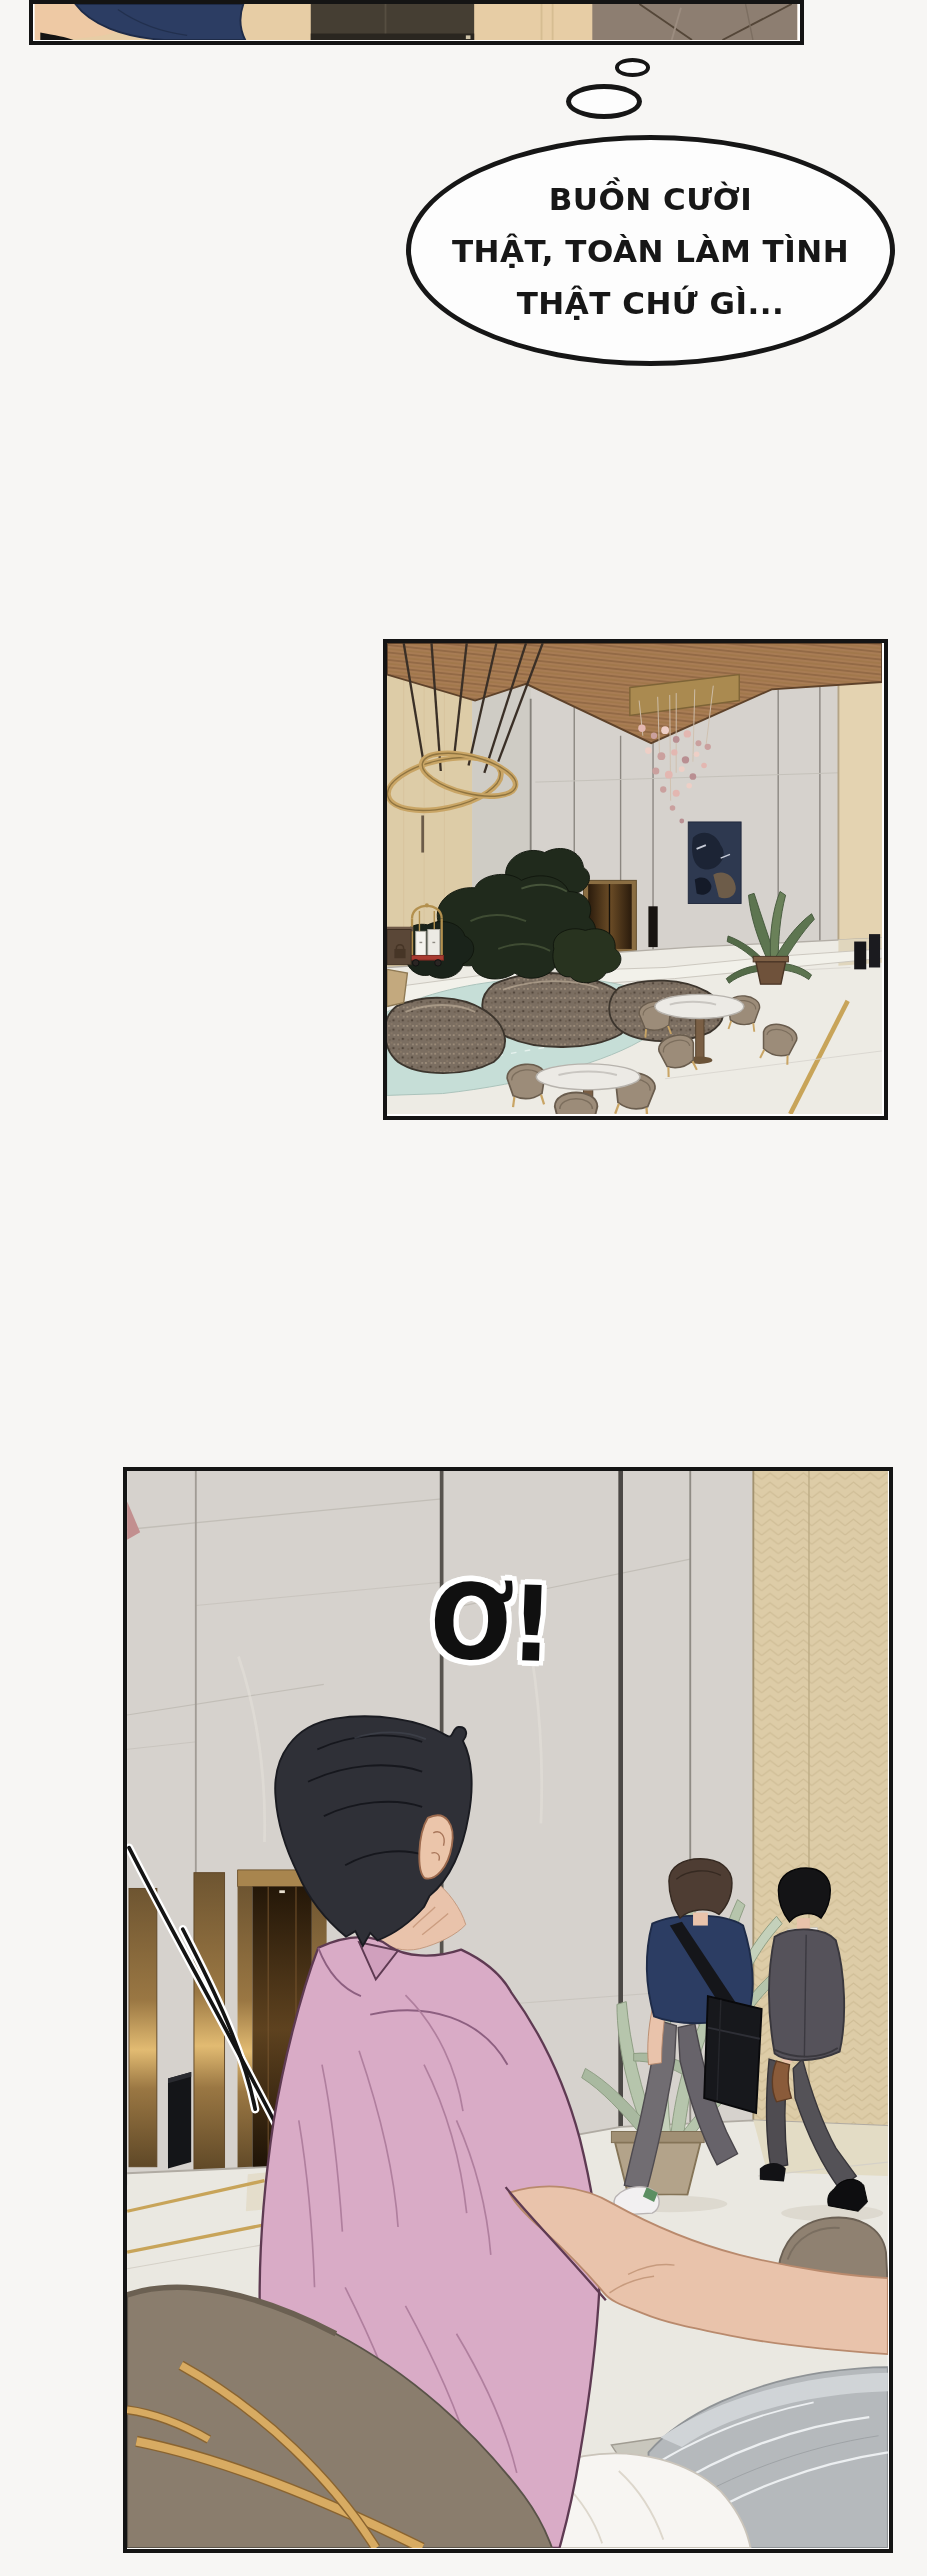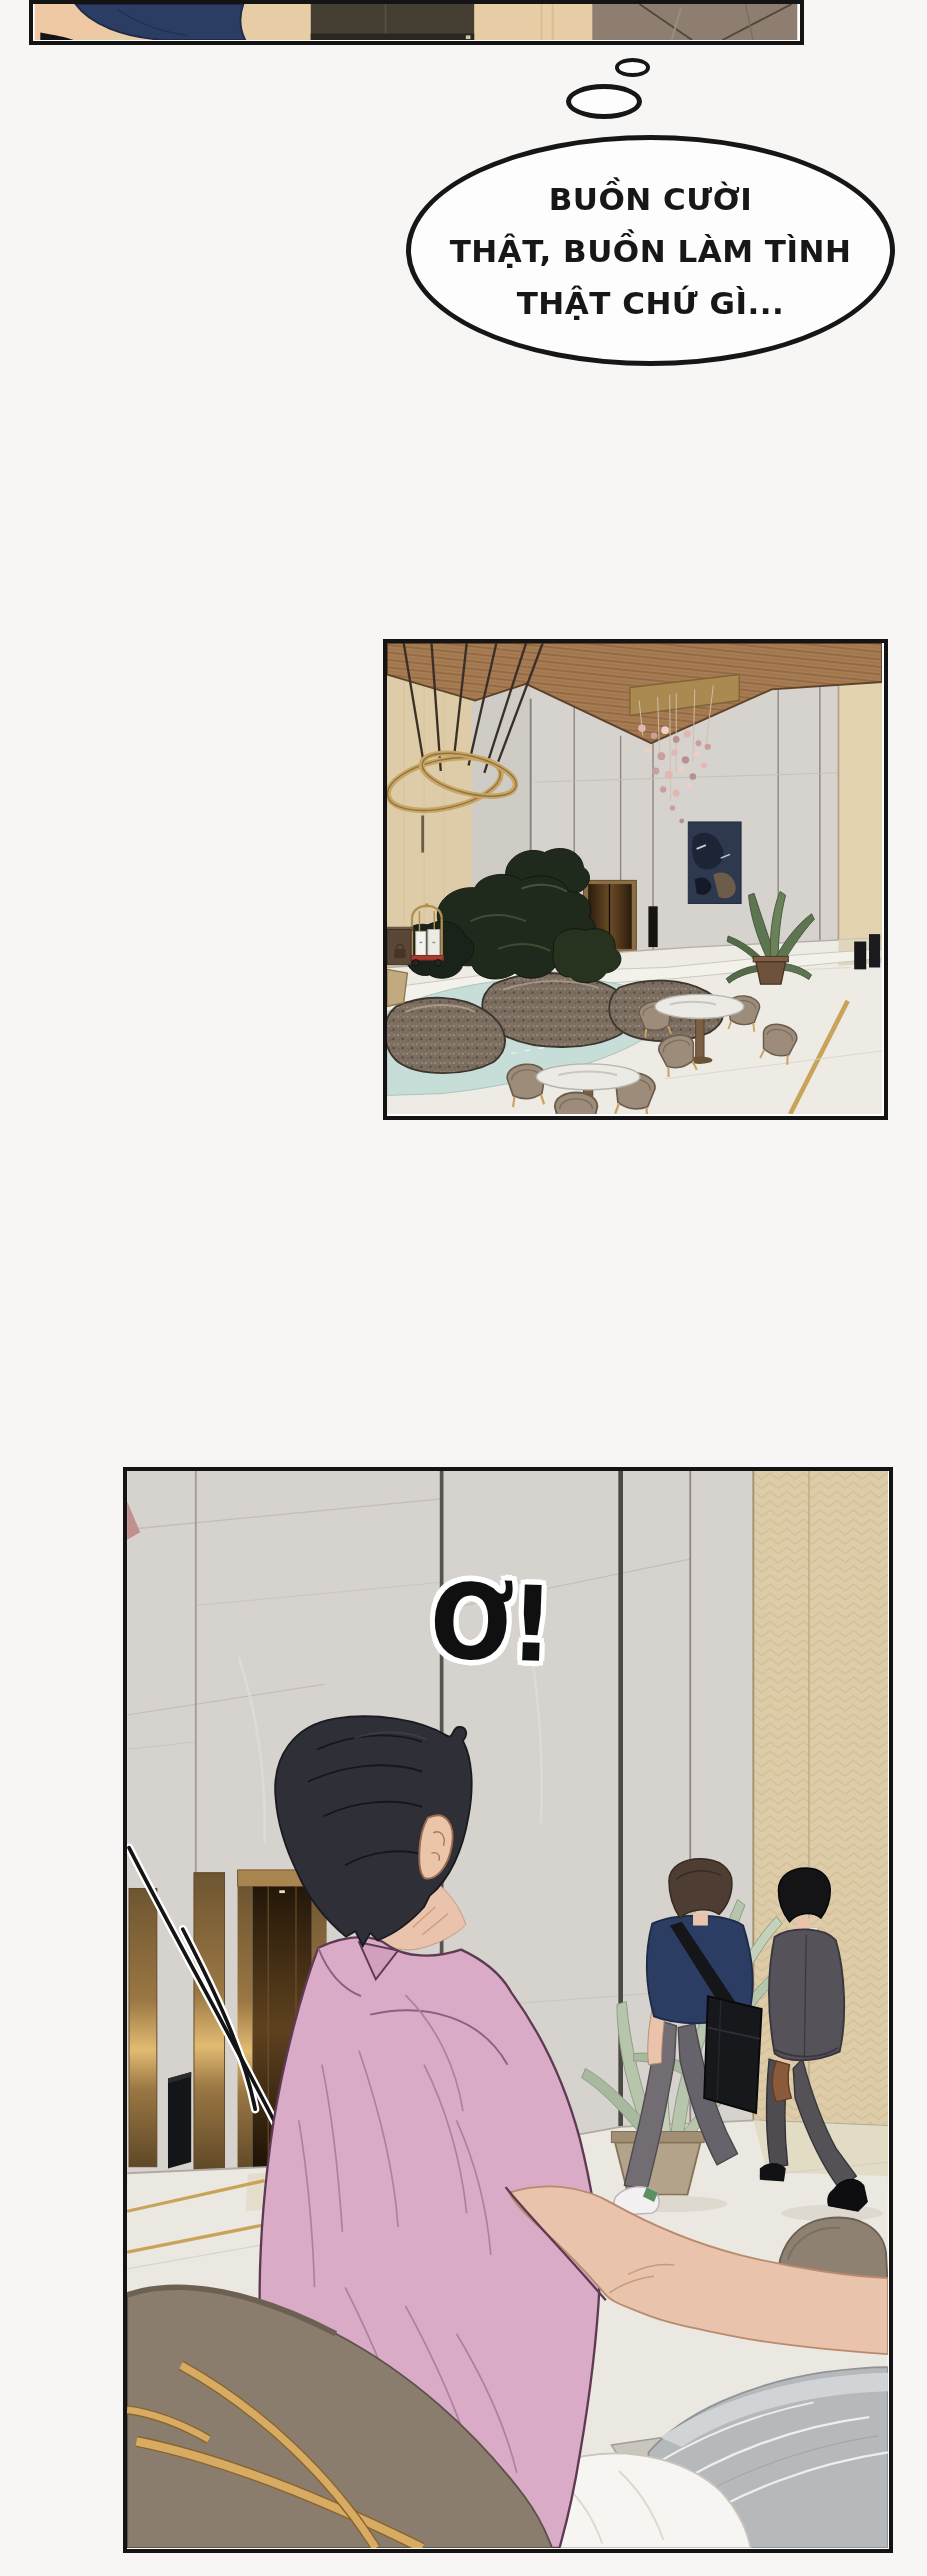--- a/index.html
+++ b/index.html
@@ -41,21 +41,21 @@
       <line x1="700" y1="4" x2="690" y2="39" stroke="#9c8d80" stroke-width="2"></line>
       <line x1="770" y1="0" x2="778" y2="39" stroke="#7c6e61" stroke-width="1.5"></line>
     </svg>
   </div>
 
   <div class="mini-bubble" style="left:615px;top:58px;width:35px;height:18.6px;"></div>
   <div class="mini-bubble" style="left:566px;top:84px;width:76px;height:35px;border-width:5.6px;"></div>
 
   <div id="thought">
     <span class="ln">BUỒN CƯỜI</span>
-    <span class="ln">THẬT, BUỒN LÀM TÌNH</span>
+    <span class="ln">THẬT, TOÀN LÀM TÌNH</span>
     <span class="ln">THẬT CHỨ GÌ...</span>
   </div>
 
   <div class="panel" style="left:383px;top:639px;width:505px;height:481px;">
     <svg width="495" height="471" viewBox="0 0 534 508">
       <defs>
         <pattern id="wood" width="8" height="8" patternUnits="userSpaceOnUse" patternTransform="rotate(6)">
           <rect width="8" height="8" fill="#a87c54"></rect>
           <line x1="0" y1="2" x2="8" y2="2" stroke="#8a6240" stroke-width="1.4"></line>
           <line x1="0" y1="6" x2="8" y2="6" stroke="#96703f" stroke-width="0.8"></line>

